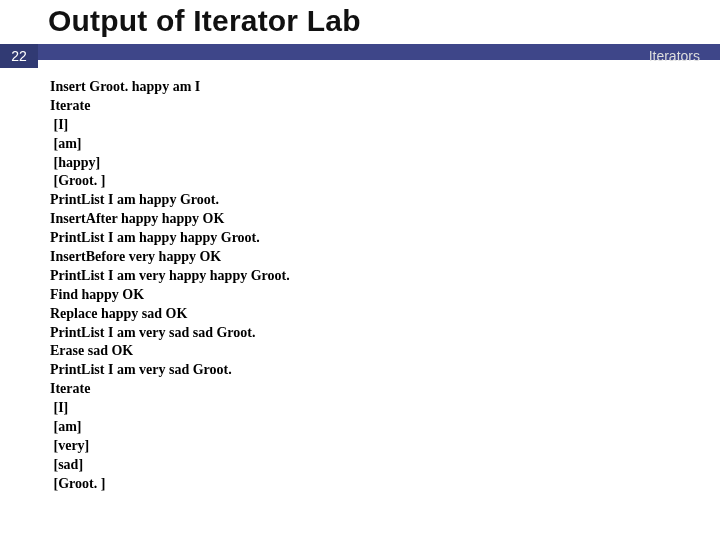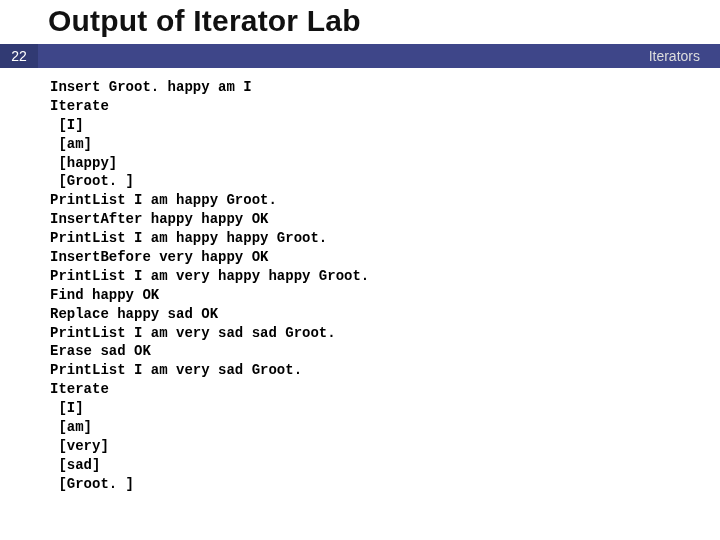--- a/index.html
+++ b/index.html
@@ -22,34 +22,34 @@
     height: 24px;
     background: #313a73;
     color: #fff;
     font-size: 14px;
     display: flex;
     align-items: center;
     justify-content: center;
   }
   .bar-rest {
     flex: 1;
-    height: 24px;
+    height: 16px;
     background: #3e4689;
     position: relative;
   }
   .bar-label {
     position: absolute;
     right: 20px;
     top: 0;
     line-height: 24px;
     color: #ddd;
     font-size: 14px;
   }
   .code {
-    font-family: Liberation Mono, monospace;
+    font-family: Liberation Serif, serif;
     font-weight: bold;
     font-size: 14px;
     line-height: 1.35;
     color: #000;
     white-space: pre;
     padding: 10px 16px 0 50px;
   }
 </style>
 </head>
 <body>

